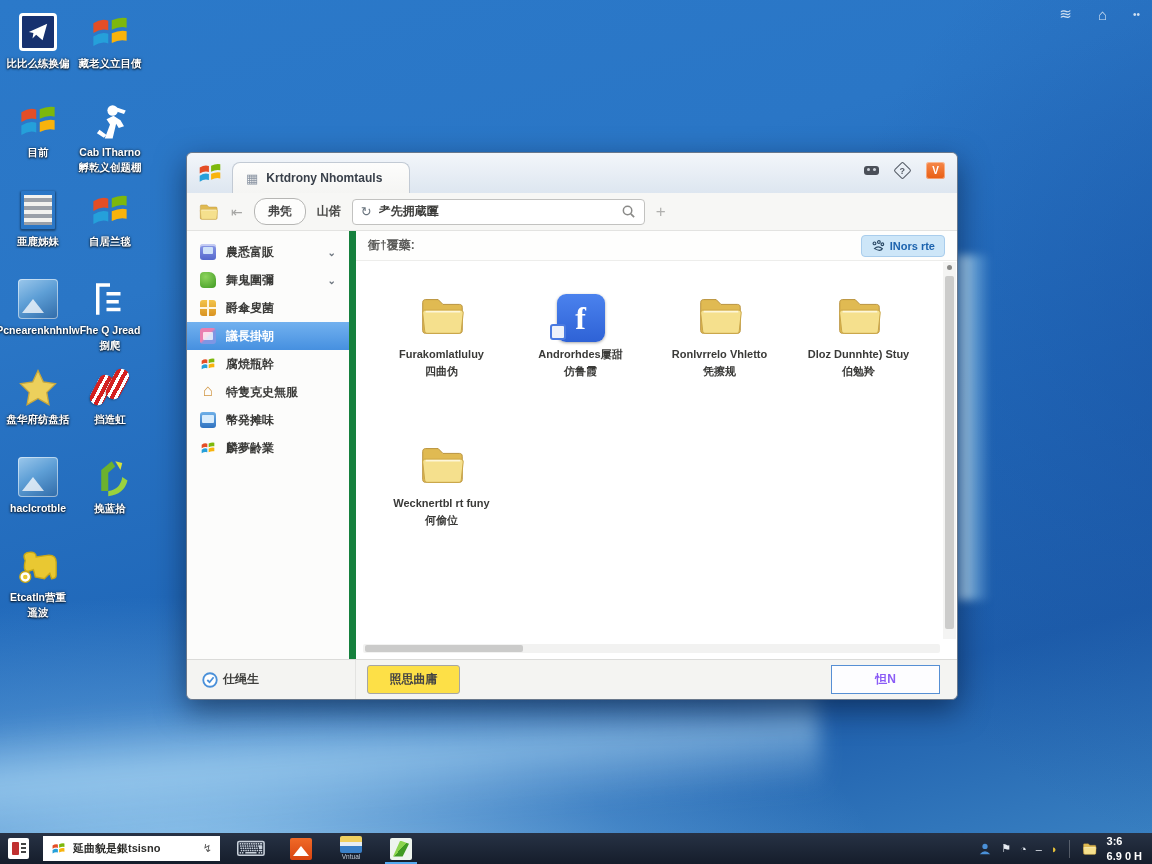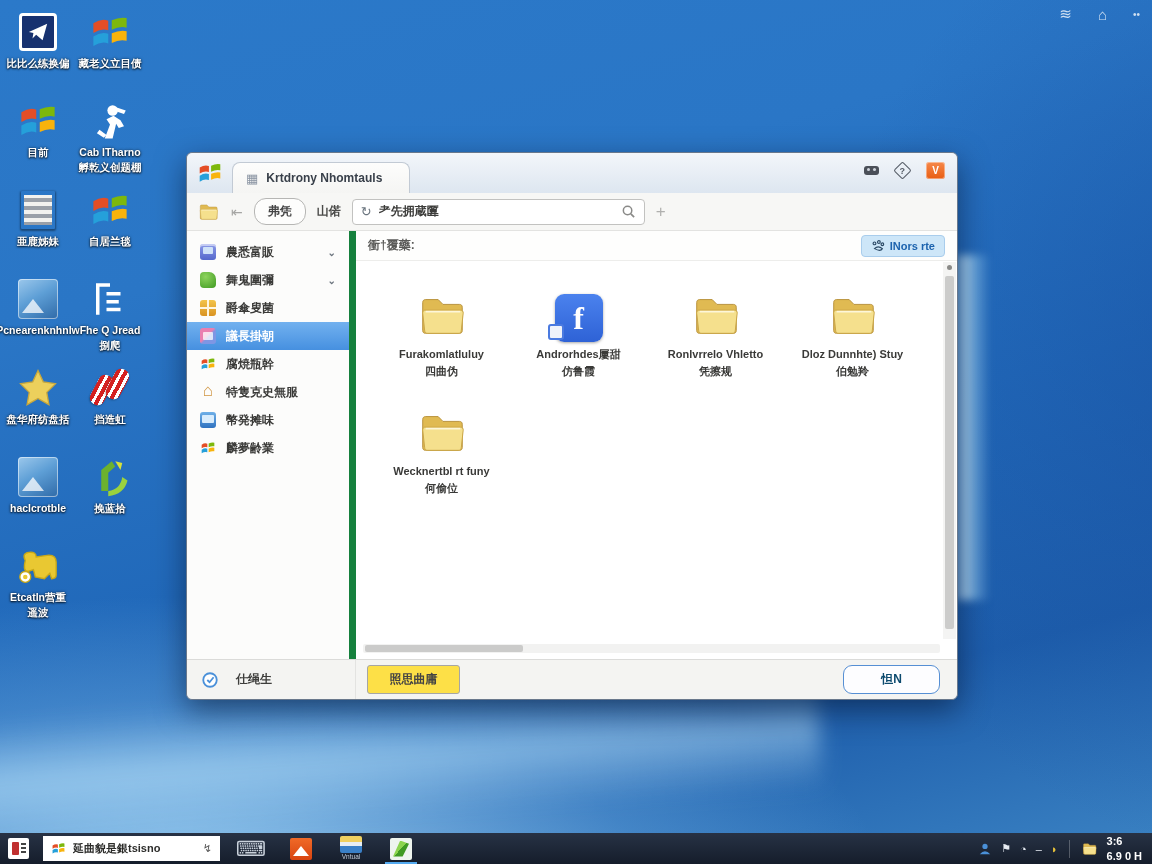--- a/index.html
+++ b/index.html
@@ -117,42 +117,42 @@
   .sic-display::after { content:""; position:absolute; inset:3px 2px 5px 2px; background:#d8ecfc; border-radius:1px; }
 
   .main { flex:1; position:relative; background:#fff; min-width:0; border-radius:0 0 0 0; }
   .main-header { height:30px; border-bottom:1px solid #ededeb; display:flex; align-items:center;
     padding:0 12px; background:#fefefd; }
   .loc-label { font-size:12px; font-weight:bold; color:#5a5a58; }
   .more-btn { margin-left:auto; background:#cde6f8; border:1px solid #a9cdec; border-radius:4px;
     padding:3px 9px; font-size:11px; font-weight:bold; color:#1c63ae; display:flex; align-items:center; gap:5px; }
 
   .grid { position:absolute; left:0; right:15px; top:31px; bottom:19px; overflow:hidden;
-    padding:20px 0 0 32px; display:flex; flex-wrap:wrap; align-content:flex-start; column-gap:30px; }
+    padding:20px 0 0 32px; display:flex; flex-wrap:wrap; align-content:flex-start; column-gap:30px;gap:32px; }
   .gitem { width:107px; height:117px; display:flex; flex-direction:column; align-items:center; }
   .gitem .art { height:64px; display:flex; align-items:flex-end; justify-content:center; padding-bottom:4px; }
   .glabel { font-size:11px; font-weight:bold; color:#3a3a38; text-align:center; line-height:1.55; }
   .ic52 { width:54px; height:54px; }
   .ic48w { width:52px; height:46px; }
 
   .vscroll { position:absolute; right:1px; top:31px; bottom:20px; width:13px; background:#f4f4f3; }
   .vscroll .arr { position:absolute; top:3px; left:4px; width:5px; height:5px; background:#8a8a88; border-radius:50%; }
   .vthumb { position:absolute; left:2px; right:2px; top:14px; bottom:10px; background:#cccccb; border-radius:2px; }
   .hscroll { position:absolute; left:7px; right:17px; bottom:6px; height:9px; background:#f2f2f1; border-radius:2px; }
   .hthumb { position:absolute; left:2px; top:1px; bottom:1px; width:158px; background:#cbcbca; border-radius:2px; }
 
   .footer { height:40px; flex:none; background:#f4f4f2; border-top:1px solid #dbdbd9;
     border-radius:0 0 6px 6px; display:flex; align-items:center; position:relative; }
   .foot-left { width:169px; height:100%; border-right:1px solid #e3e3e1; display:flex;
-    align-items:center; gap:17px; padding:0 14px; }
+    align-items:center; gap:4px; padding:0 14px; }
   .foot-left span { font-size:12px; font-weight:bold; color:#3e3e3c; }
   .btn-mid { margin-left:11px; padding:5px 0; width:93px; text-align:center; background:#fde047;
     border:1px solid #a6a6a4; border-radius:3px; font-size:12px; font-weight:bold; color:#444; }
-  .btn-ok { position:absolute; right:17px; width:97px; padding:5px 0; text-align:center; background:#fdfdff;
-    border:1px solid #568fd4; border-radius:9px; font-size:12px; font-weight:bold; color:#0c4a6e; }
+  .btn-ok { position:absolute; right:17px; width:109px; padding:5px 0; text-align:center; background:#fdfdff;
+    border:1px solid #568fd4; border-radius:0; font-size:12px; font-weight:bold; color:#8b5cf6; }
 
   
   .taskbar { position:absolute; left:0; right:0; bottom:0; height:31px;
     background:linear-gradient(#273245,#151d2b); display:flex; align-items:center; }
   .ime-btn { margin-left:8px; width:21px; height:21px; background:#fff; border-radius:2px; position:relative; flex:none; }
   .ime-btn::after { content:""; position:absolute; left:4px; top:4px; width:7px; height:13px; background:#c03030; border-radius:1px; }
   .ime-btn::before { content:""; position:absolute; right:3px; top:5px; width:5px; height:2px; background:#444;
     box-shadow:0 4px 0 #444, 0 8px 0 #444; }
   .tsearch { margin-left:14px; width:177px; height:25px; background:#fff; display:flex; align-items:center;
     padding:0 8px; gap:7px; flex:none; }

